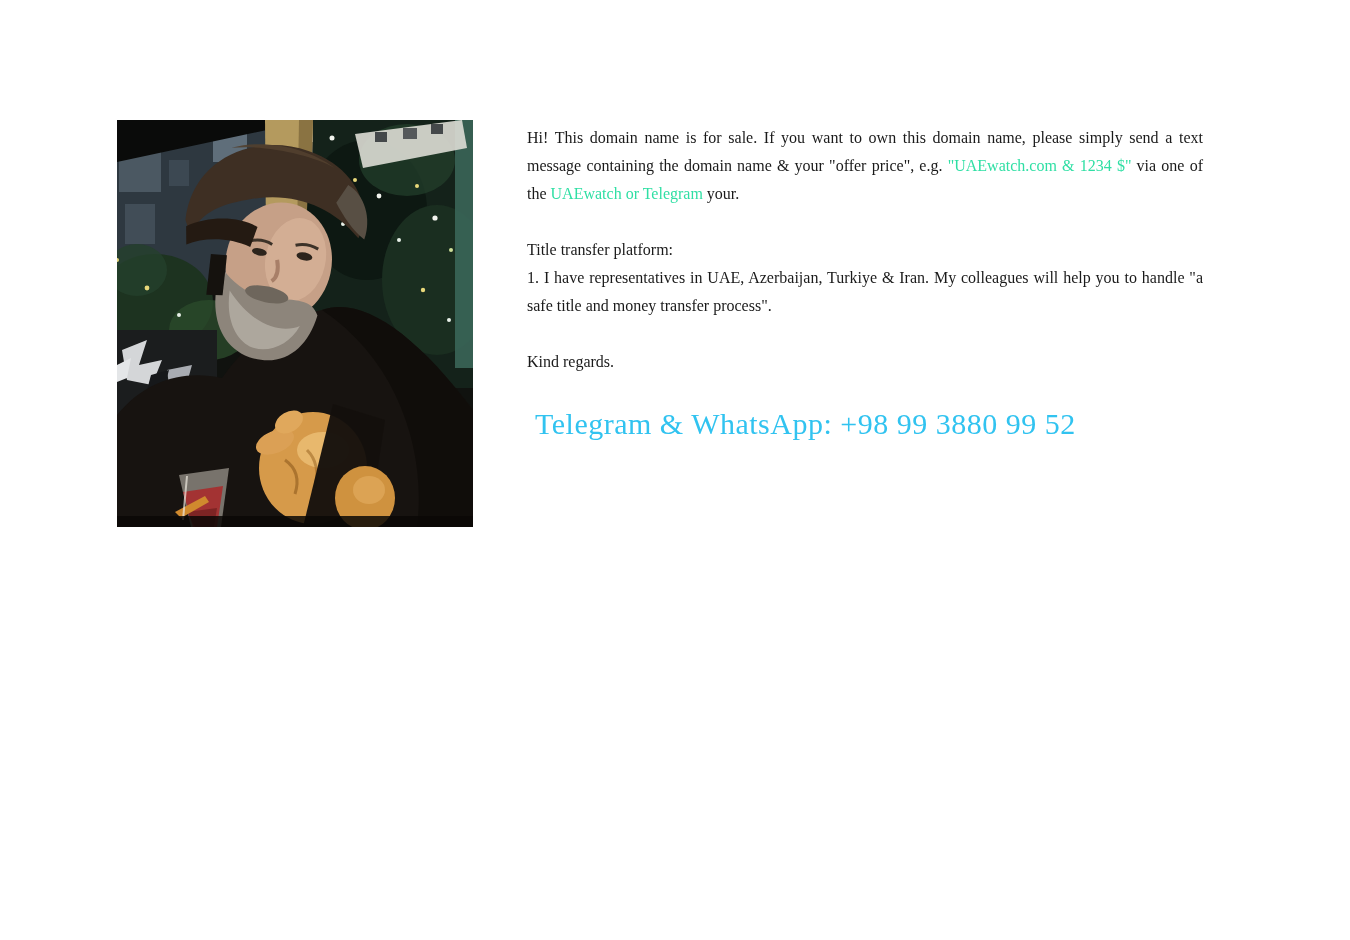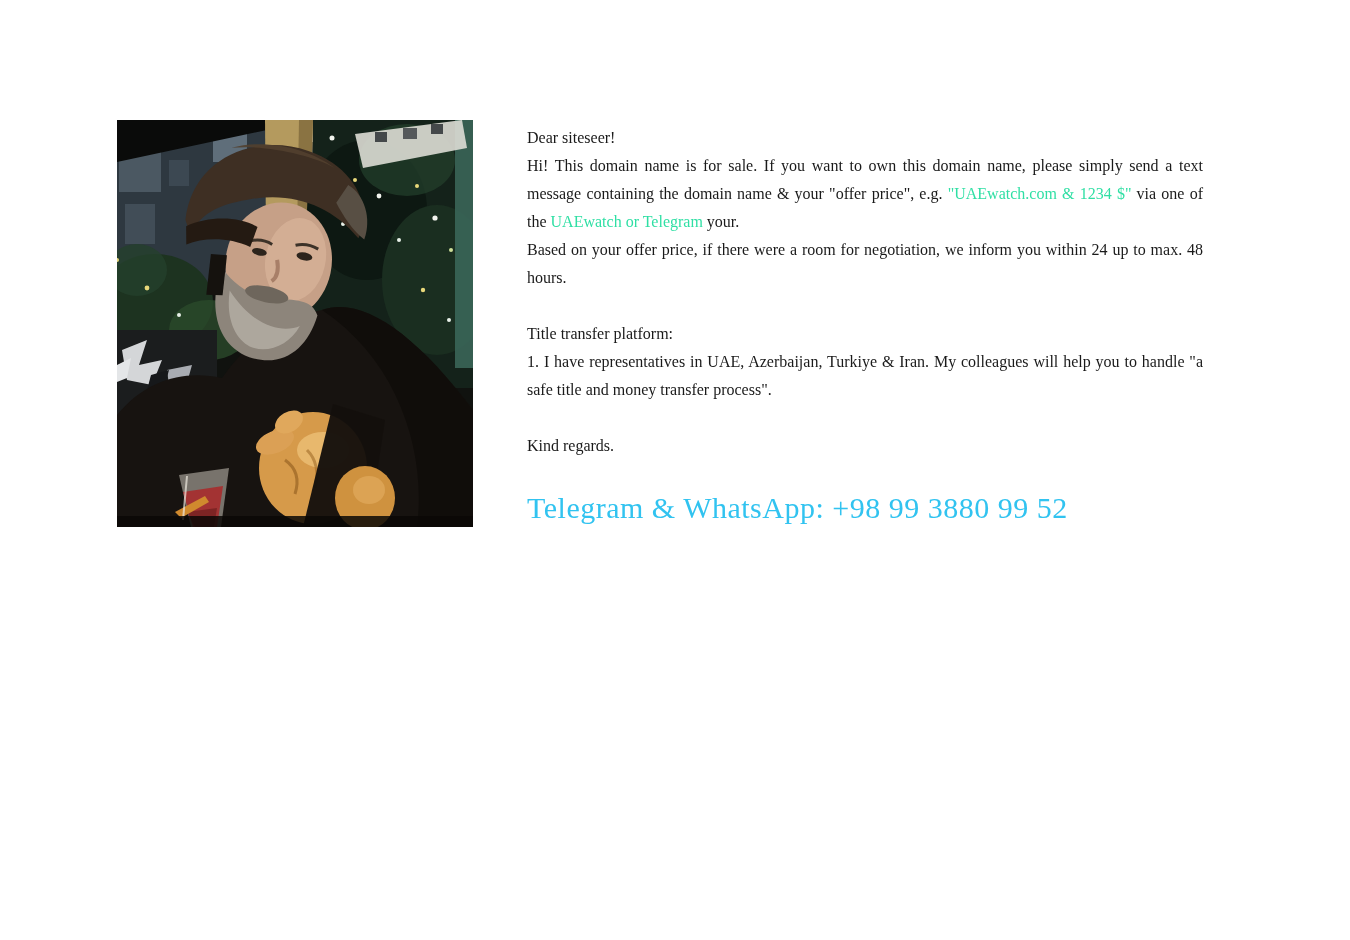--- a/index.html
+++ b/index.html
@@ -19,21 +19,21 @@
   .photo svg{display:block;width:100%;height:100%;}
   .letter{
     position:absolute;left:527px;top:124px;width:676px;
     color:var(--text-color,#1a1a1a);
     font-size:16px;line-height:28px;
   }
   .letter p{margin:0;text-align:justify;}
   .gap{height:28px;}
   .green{color:var(--accent-green,#2fdfa4);}
   h1.contact{
-    margin:30px 0 0 0;
+    margin:30px 0 0 8px;
     font-size:30px;line-height:36px;font-weight:400;
     color:var(--accent-cyan,#31c3f0);
     text-align:left;letter-spacing:0.5px;
     font-family:"Liberation Serif", serif;
   }
 </style>
 </head>
 <body style="background: rgb(255, 255, 255);">
 
 <div class="canvas">
@@ -147,25 +147,23 @@
         <polygon points="216,284 268,300 252,407 186,407" fill="#14100c" opacity="0.96"></polygon>
         <ellipse cx="248" cy="378" rx="30" ry="32" fill="#cf923f"></ellipse>
         <ellipse cx="252" cy="370" rx="16" ry="14" fill="#dfa75a" opacity="0.8"></ellipse>
       </g>
 
       <rect x="0" y="396" width="356" height="11" fill="#0a0806" opacity="0.85"></rect>
     </svg>
   </div>
 
   <div class="letter">
-    <p>Dear siteseer!</p>
 
     <p><span>Hi! This domain name is for sale. If  you want to own this domain name, please simply send a text message containing the domain name &amp; your "offer price", e.g. </span><span class="green">"UAEwatch.com &amp; 1234 $"</span><span> via one of  the </span><span class="green">UAEwatch or Telegram</span><span> your.</span></p>
 
-    <p>Based on your offer price, if  there were a room for negotiation, we inform you within 24 up to max. 48 hours.</p>
 
     <div class="gap"></div>
 
     <p>Title transfer platform:</p>
     <p>1. I have representatives in UAE, Azerbaijan, Turkiye &amp; Iran. My colleagues will help you to handle "a safe title and money transfer process".</p>
 
     <div class="gap"></div>
 
     <p>Kind regards.</p>
 

